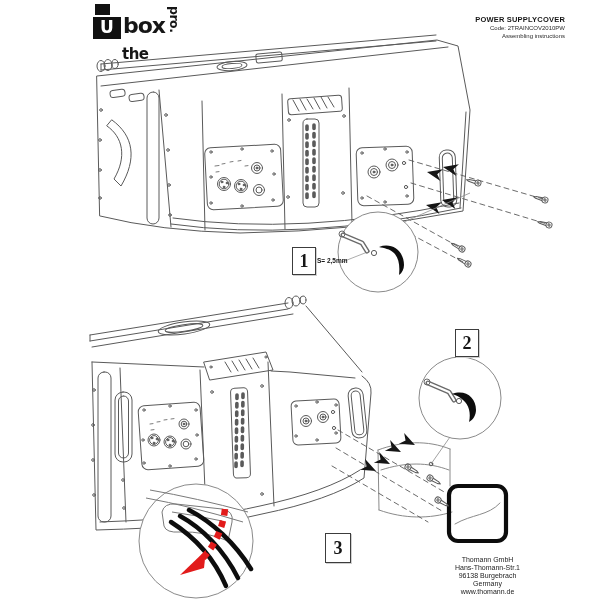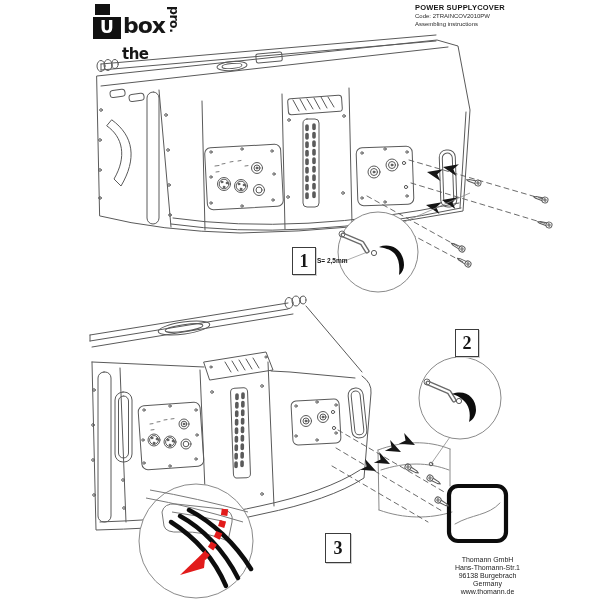--- a/index.html
+++ b/index.html
@@ -16,21 +16,21 @@
     display:flex;align-items:flex-start;justify-content:center;}
   .logo .sq-big .u-glyph{color:#fff;font-weight:bold;font-size:17px;line-height:20px;
     font-family:"DejaVu Sans",sans-serif;}
   .logo .word-the{position:absolute;left:29px;top:-2px;font-size:15px;font-weight:bold;
     letter-spacing:-0.5px;font-family:"DejaVu Sans",sans-serif;margin-top:45px;}
   .logo .word-box{position:absolute;left:30px;top:11px;font-size:22px;font-weight:bold;
     letter-spacing:-1px;font-family:"DejaVu Sans",sans-serif;}
   .logo .word-pro{position:absolute;left:74px;top:4px;height:34px;writing-mode:vertical-rl;
     font-size:12.5px;font-weight:bold;letter-spacing:-0.5px;font-family:"DejaVu Sans",sans-serif;}
   
-  .doc-header{position:absolute;left:415px;top:4px;width:150px;text-align:left;line-height:7.5px;}
+  .doc-header{position:absolute;left:415px;top:16px;width:150px;text-align:right;line-height:7.5px;}
   .doc-header .title{font-size:7.5px;font-weight:bold;letter-spacing:0.2px;}
   .doc-header .code,.doc-header .subtitle{font-size:6px;color:#2a2a2a;margin-top:1px;}
   .doc-footer{position:absolute;left:405px;top:556px;width:165px;text-align:center;
     font-size:7px;line-height:8px;color:#1c1c1c;}
   
   .step-box{position:absolute;border:1px solid #3c3c3c;background:#fff;
     font-family:"Liberation Serif",serif;font-weight:bold;font-size:18px;
     display:flex;align-items:center;justify-content:center;box-shadow:1px 1px 0 #cfcfcf;}
   #step1-box{left:292px;top:247px;width:22px;height:26px;}
   #step2-box{left:455px;top:329px;width:22px;height:26px;}

